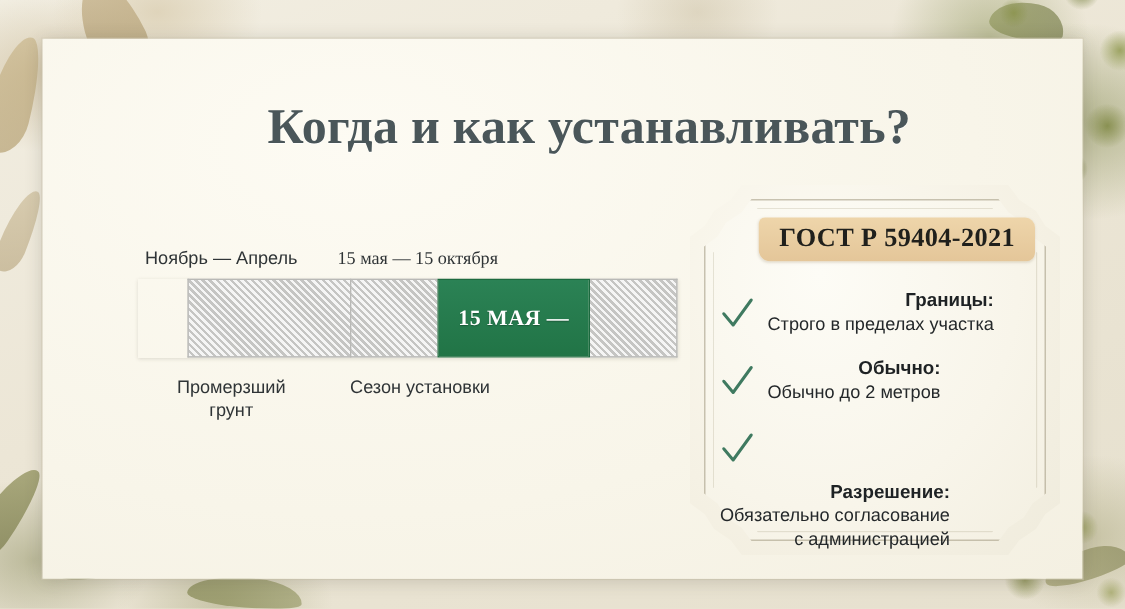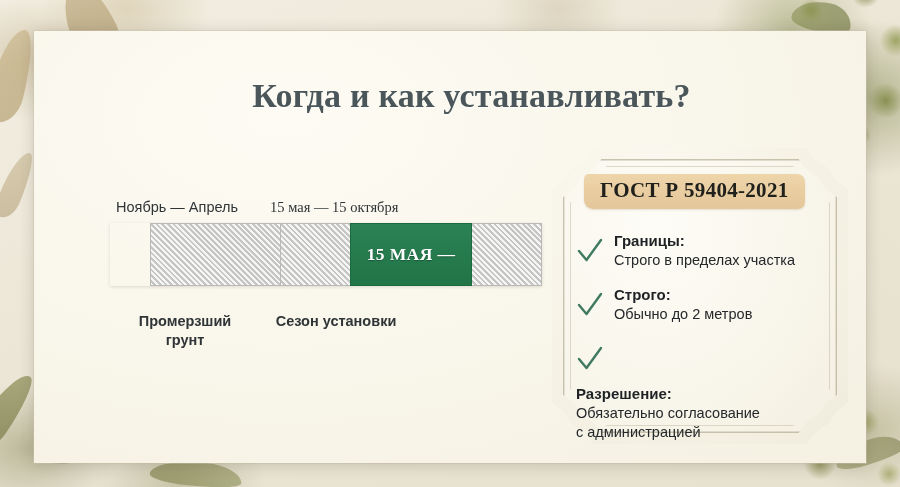--- a/index.html
+++ b/index.html
@@ -87,21 +87,21 @@
       linear-gradient(79deg,  rgba(198,190,166,.07) 0 1px, rgba(0,0,0,0) 1px 73px);
     opacity:.8;
   }
 
   
   .title {
     position:absolute; left:0; right:0; top:46px;
     text-align:center;
     font-family:"Liberation Serif", serif;
     font-weight:700;
-    font-size:34px;
+    font-size:40px;
     letter-spacing:.2px;
     color:#4a5659;
     text-shadow:0 1px 0 rgba(255,255,255,.7);
     margin-left:43px;
   }
 
   
   .timeline {
     position:absolute;
     left:44px;  top:168px;
@@ -149,21 +149,21 @@
   .seg-green .gtxt {
     font-family:"Liberation Serif", serif;
     font-weight:700;
     font-size:17.5px;
     line-height:1.17;
     color:#ffffff;
     letter-spacing:.4px;
     text-shadow:0 1px 1px rgba(0,0,0,.28);
   }
 
-  .tl-botlabels { position:relative; height:46px; margin-top:26px;font-weight:bold; }
+  .tl-botlabels { position:relative; height:46px; margin-top:15px; }
   .tl-botlabels .bl {
     position:absolute;
     font-size:14.5px;
     line-height:1.32;
     color:#2f3436;
     text-align:center;
     white-space:pre-line;
   }
   .tl-bot-a { left:48px;  width:118px; }
   .tl-bot-b { left:182px; width:152px; }
@@ -204,21 +204,21 @@
       0% 14%,  4% 11%,  6.5% 7%,  11% 4%, 14% 0%,
       86% 0%, 89% 4%, 93.5% 7%, 96% 11%, 100% 14%,
       100% 86%, 96% 89%, 93.5% 93%, 89% 96%, 86% 100%,
       14% 100%, 11% 96%, 6.5% 93%, 4% 89%, 0% 86%
     );
     box-shadow:inset 0 0 0 1px rgba(178,170,146,.40);
   }
 
   .card-content {
     position:absolute;
-    left:24px; right:20px; top:26px;
+    left:24px; right:20px; top:26px;text-align:right;
   }
 
   .gost-band {
     display:inline-block;
     padding:4px 16px 6px 16px;
     margin-left:8px;
     background:linear-gradient(180deg,#eed5aa 0%,#e4c699 100%);
     border-radius:5px 8px 7px 9px;
     font-family:"Liberation Serif", serif;
     font-weight:700;
@@ -328,21 +328,21 @@
           </div>
         </div>
 
         <div class="chk-item">
           <span class="chk-mark">
             <svg viewBox="0 0 28 30" aria-hidden="true">
               <path d="M3 15 L10.5 24 L25 4" fill="none" stroke="#3f7a60" stroke-width="2.4" stroke-linecap="round" stroke-linejoin="round"></path>
             </svg>
           </span>
           <div class="chk-text">
-            <div class="chk-title">Строго:</div>
+            <div class="chk-title">Обычно:</div>
             <div class="chk-desc">Обычно до 2 метров</div>
           </div>
         </div>
 
         <div class="chk-item">
           <span class="chk-mark">
             <svg viewBox="0 0 28 30" aria-hidden="true">
               <path d="M3 15 L10.5 24 L25 4" fill="none" stroke="#3f7a60" stroke-width="2.4" stroke-linecap="round" stroke-linejoin="round"></path>
             </svg>
           </span>

